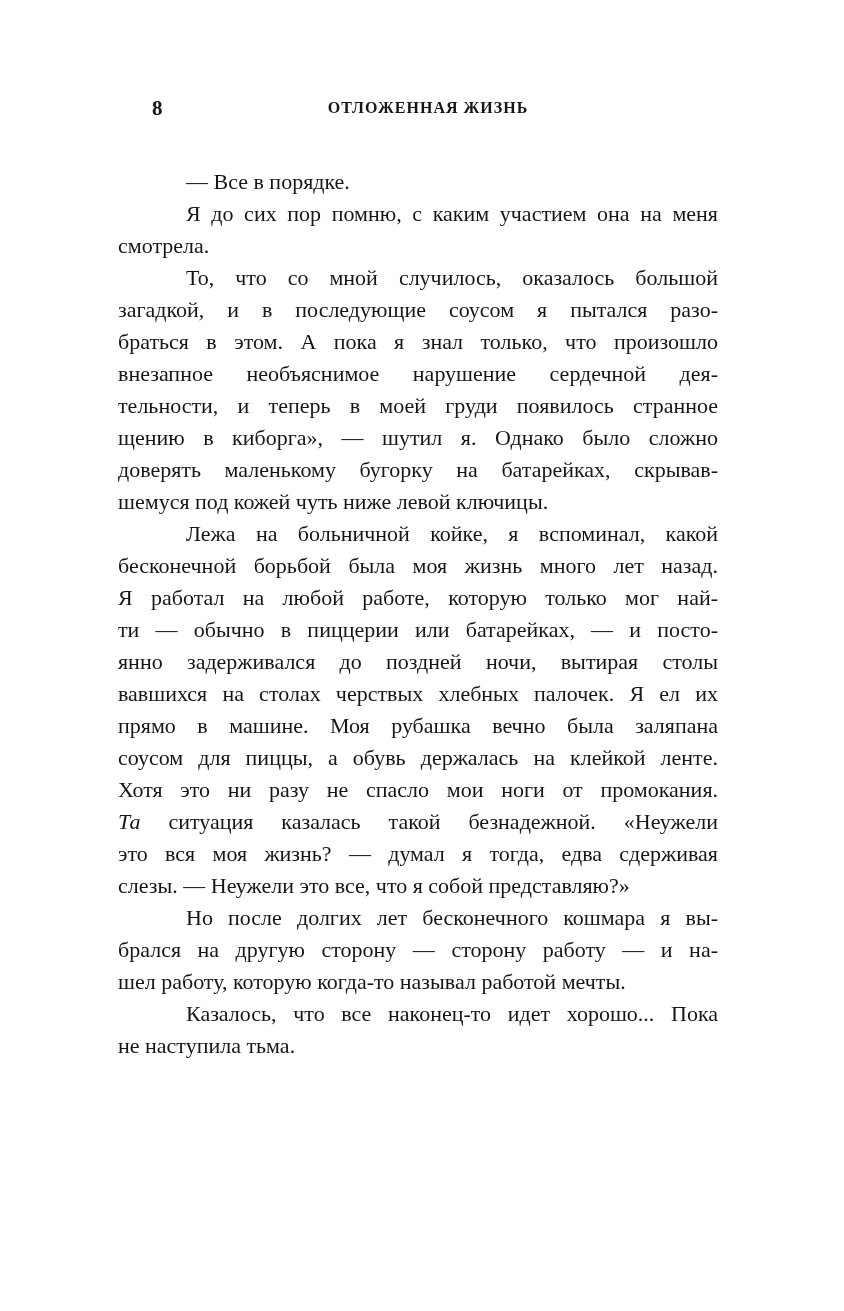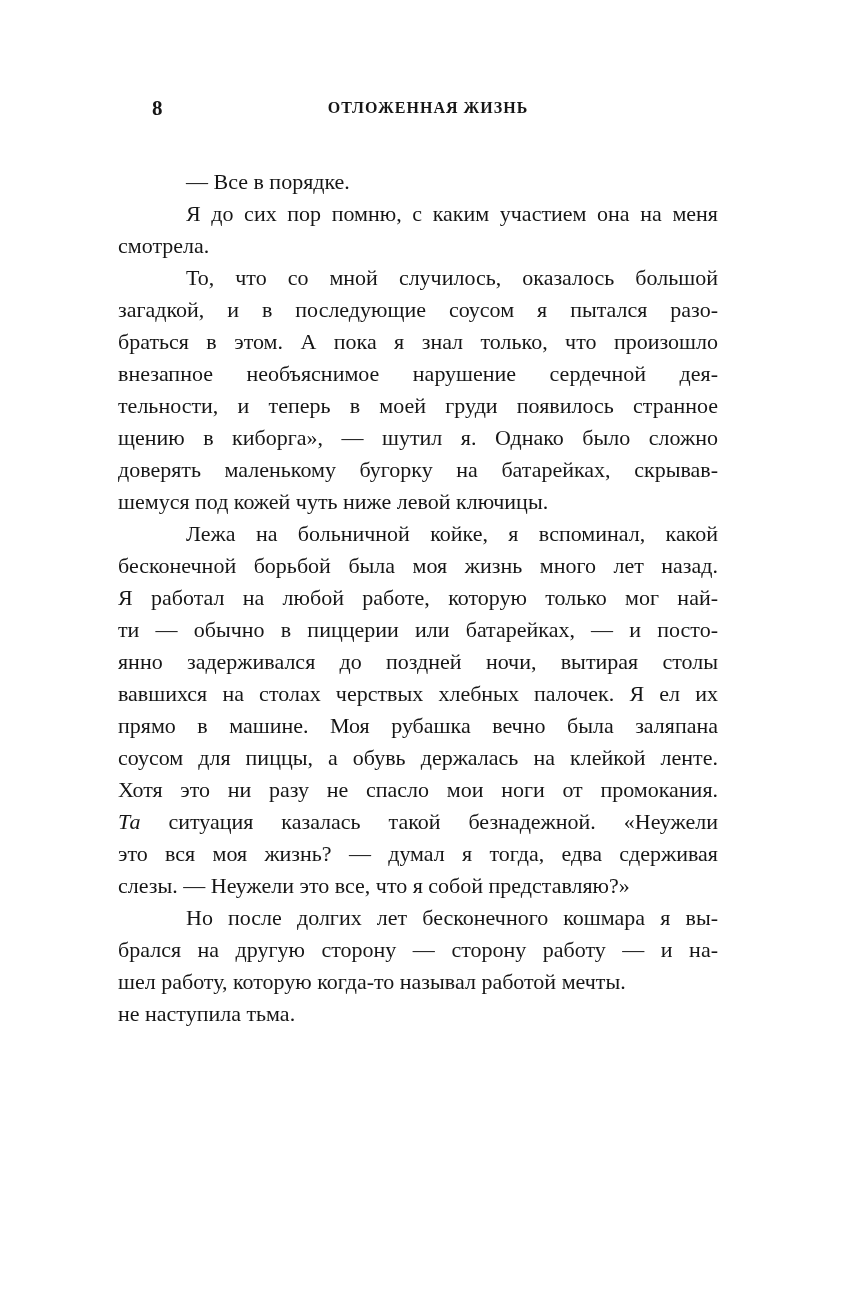--- a/index.html
+++ b/index.html
@@ -117,17 +117,18 @@
       <div class="text-line para-end">слезы. — Неужели это все, что я собой представляю?»</div>
     </div>
 
     <div class="paragraph">
       <div class="text-line indent">Но после долгих лет бесконечного кошмара я вы-</div>
       <div class="text-line">брался на другую сторону — сторону работу — и на-</div>
       <div class="text-line para-end">шел работу, которую когда-то называл работой мечты.</div>
     </div>
 
     <div class="paragraph">
+      <div class="text-line indent">Казалось, что все наконец-то идет хорошо... Пока</div>
       <div class="text-line para-end">не наступила тьма.</div>
     </div>
 
   </div>
 </div>
 
 </body></html>

